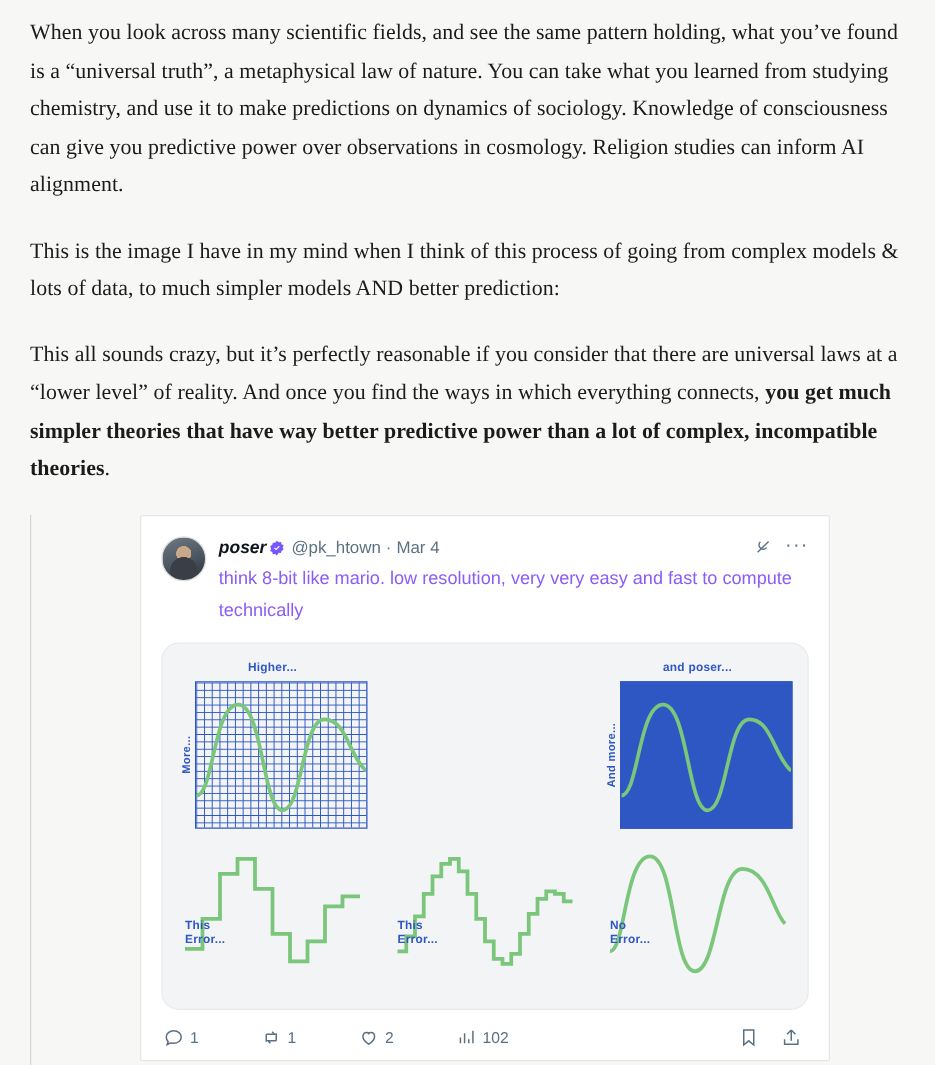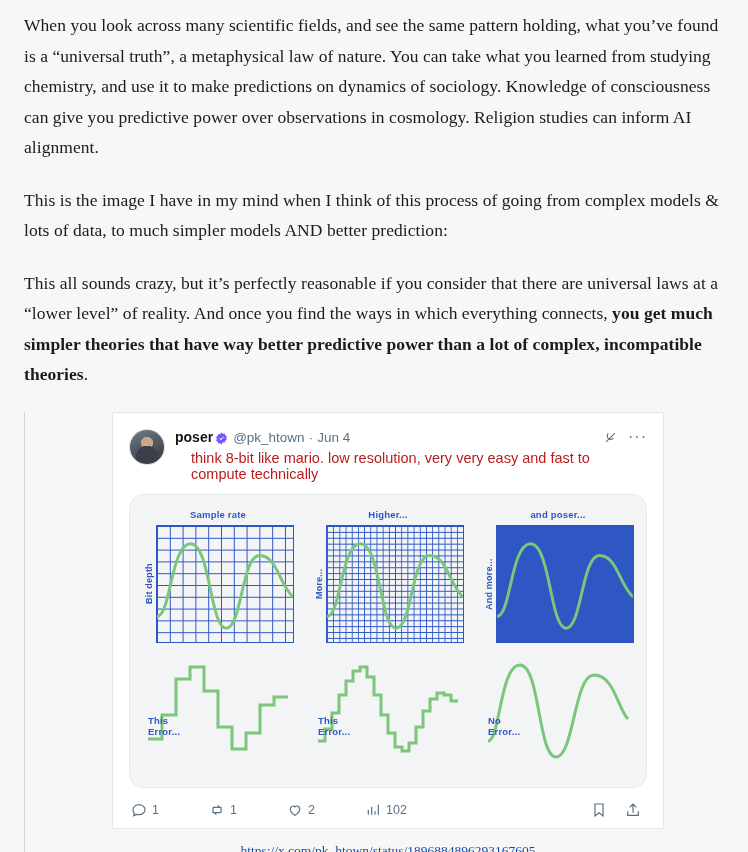--- a/index.html
+++ b/index.html
@@ -79,20 +79,21 @@
     display: flex;
     align-items: center;
     font-size: 13.5px;
     color: #5b7083;
     line-height: 17px;
   }
   .tweet-name {
     font-weight: bold;
     color: #0f1419;
     font-size: 14px;
+    font-style: italic;
   }
   .verified {
     display: inline-block;
     width: 13px;
     height: 13px;
     margin: 0 3px 0 2px;
     color: #7856ff;
     position: relative;
     top: 1px;
   }
@@ -102,25 +103,24 @@
     margin-left: auto;
     display: flex;
     align-items: center;
     color: #5b7083;
     gap: 10px;
   }
   .grok-icon { font-size: 14px; line-height: 1; }
   .more-icon { font-size: 16px; line-height: 1; letter-spacing: 1px; }
   .tweet-text {
     font-size: 14.5px;
-    line-height: 16px;
-    color: #b91c1c;
+    line-height: 26px;
+    color: #8b5cf6;
     margin-top: 4px;
     font-family: "Liberation Sans", sans-serif;
-    margin-left: 16px;
   }
   .media {
     margin-top: 12px;
     background: #f3f4f5;
     border: 1px solid #e9eaec;
     border-radius: 14px;
     padding: 14px 12px 16px 12px;
     box-sizing: border-box;
   }
   .media-row {
@@ -265,50 +265,39 @@
           <div class="tweet-meta">
             <span class="tweet-name">poser</span>
             <span class="verified">
               <svg width="13" height="13" viewBox="0 0 24 24">
                   <path fill="#7856ff" d="M12 1l2.6 2.2 3.4-.3.9 3.3 3 1.7-1.3 3.2 1.3 3.2-3 1.7-.9 3.3-3.4-.3L12 23l-2.6-2.2-3.4.3-.9-3.3-3-1.7 1.3-3.2L2.1 8.9l3-1.7.9-3.3 3.4.3z"></path>
                   <path fill="#fff" d="M10.8 15.2l-3-3 1.2-1.2 1.8 1.8 4.2-4.2 1.2 1.2z"></path>
                 </svg>
             </span>
             <span class="tweet-handle">@pk_htown</span>
             <span class="dot-sep">·</span>
-            <span>Jun 4</span>
+            <span>Mar 4</span>
             <span class="meta-right">
               <span class="grok-icon">
                 <svg width="15" height="15" viewBox="0 0 24 24">
                     <path fill="none" stroke="#5b7083" stroke-width="1.8" d="M5 19L19 5M8.5 5.5a5.5 5.5 0 108 7.5"></path>
                   </svg>
               </span>
               <span class="more-icon">···</span>
             </span>
           </div>
 
           <div class="tweet-text">think 8-bit like mario. low resolution, very very easy and fast to compute technically</div>
         </div>
       </div>
 
       <div class="media">
 
         <div class="media-row">
 
-          <div class="cell">
-            <div class="cell-title">Sample rate</div>
-            <div class="grid-holder">
-              <div class="ylabel">Bit depth</div>
-              <div class="grid g1">
-                <svg class="wave" viewBox="0 0 138 118" preserveAspectRatio="none">
-                  <path d="M0,92 C14,92 14,18 34,18 C54,18 54,104 70,104 C86,104 86,30 104,30 C122,30 124,60 138,72" fill="none" stroke="#7ac67a" stroke-width="3"></path>
-                </svg>
-              </div>
-            </div>
-          </div>
 
           <div class="cell">
             <div class="cell-title">Higher...</div>
             <div class="grid-holder">
               <div class="ylabel">More...</div>
               <div class="grid g2">
                 <svg class="wave" viewBox="0 0 138 118" preserveAspectRatio="none">
                   <path d="M0,92 C14,92 14,18 34,18 C54,18 54,104 70,104 C86,104 86,30 104,30 C122,30 124,60 138,72" fill="none" stroke="#7ac67a" stroke-width="3"></path>
                 </svg>
               </div>

